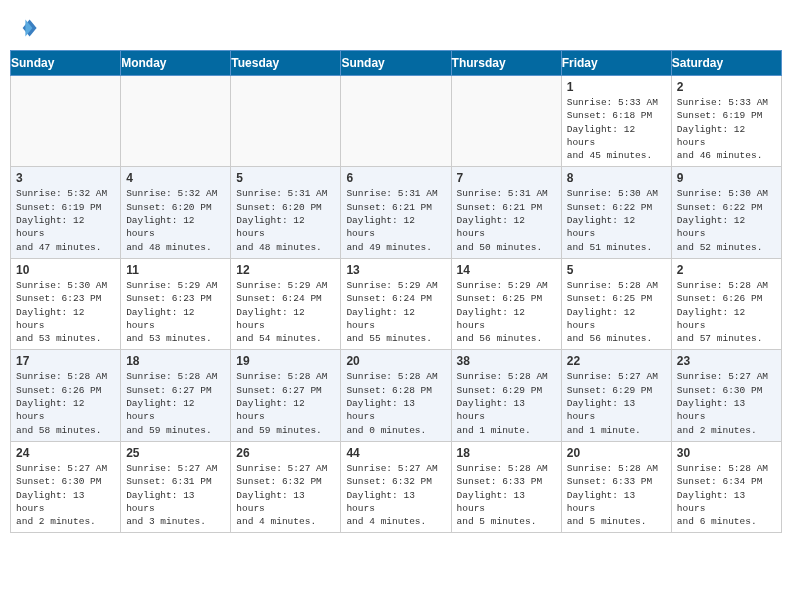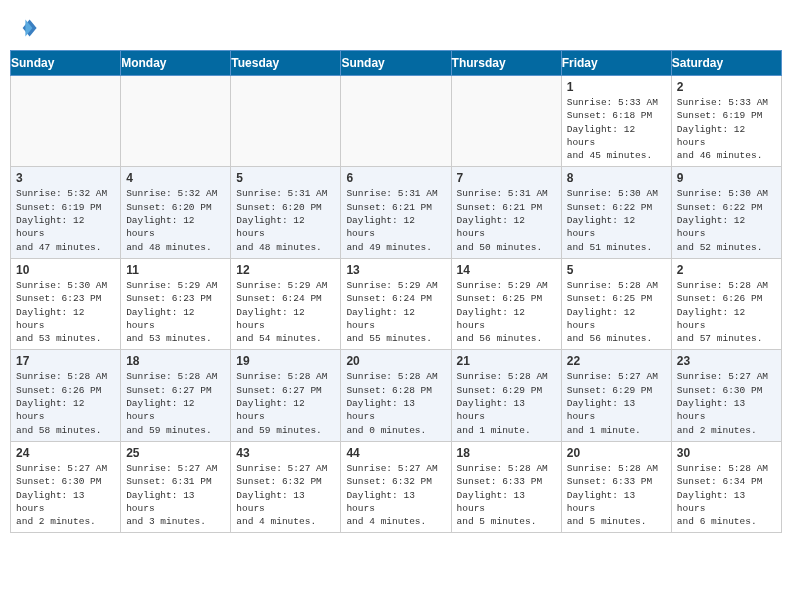--- a/index.html
+++ b/index.html
@@ -221,21 +221,21 @@
         </td>
         <td>
           <span class="day-num">19</span>
           <div class="day-info">Sunrise: 5:28 AM<br>Sunset: 6:27 PM<br>Daylight: 12 hours<br>and 59 minutes.</div>
         </td>
         <td>
           <span class="day-num">20</span>
           <div class="day-info">Sunrise: 5:28 AM<br>Sunset: 6:28 PM<br>Daylight: 13 hours<br>and 0 minutes.</div>
         </td>
         <td>
-          <span class="day-num">21</span>
+          <span class="day-num">38</span>
           <div class="day-info">Sunrise: 5:28 AM<br>Sunset: 6:29 PM<br>Daylight: 13 hours<br>and 1 minute.</div>
         </td>
         <td>
           <span class="day-num">22</span>
           <div class="day-info">Sunrise: 5:27 AM<br>Sunset: 6:29 PM<br>Daylight: 13 hours<br>and 1 minute.</div>
         </td>
         <td>
           <span class="day-num">23</span>
           <div class="day-info">Sunrise: 5:27 AM<br>Sunset: 6:30 PM<br>Daylight: 13 hours<br>and 2 minutes.</div>
         </td>
@@ -243,21 +243,21 @@
       <tr class="row-odd">
         <td>
           <span class="day-num">24</span>
           <div class="day-info">Sunrise: 5:27 AM<br>Sunset: 6:30 PM<br>Daylight: 13 hours<br>and 2 minutes.</div>
         </td>
         <td>
           <span class="day-num">25</span>
           <div class="day-info">Sunrise: 5:27 AM<br>Sunset: 6:31 PM<br>Daylight: 13 hours<br>and 3 minutes.</div>
         </td>
         <td>
-          <span class="day-num">43</span>
+          <span class="day-num">26</span>
           <div class="day-info">Sunrise: 5:27 AM<br>Sunset: 6:32 PM<br>Daylight: 13 hours<br>and 4 minutes.</div>
         </td>
         <td>
           <span class="day-num">44</span>
           <div class="day-info">Sunrise: 5:27 AM<br>Sunset: 6:32 PM<br>Daylight: 13 hours<br>and 4 minutes.</div>
         </td>
         <td>
           <span class="day-num">18</span>
           <div class="day-info">Sunrise: 5:28 AM<br>Sunset: 6:33 PM<br>Daylight: 13 hours<br>and 5 minutes.</div>
         </td>

